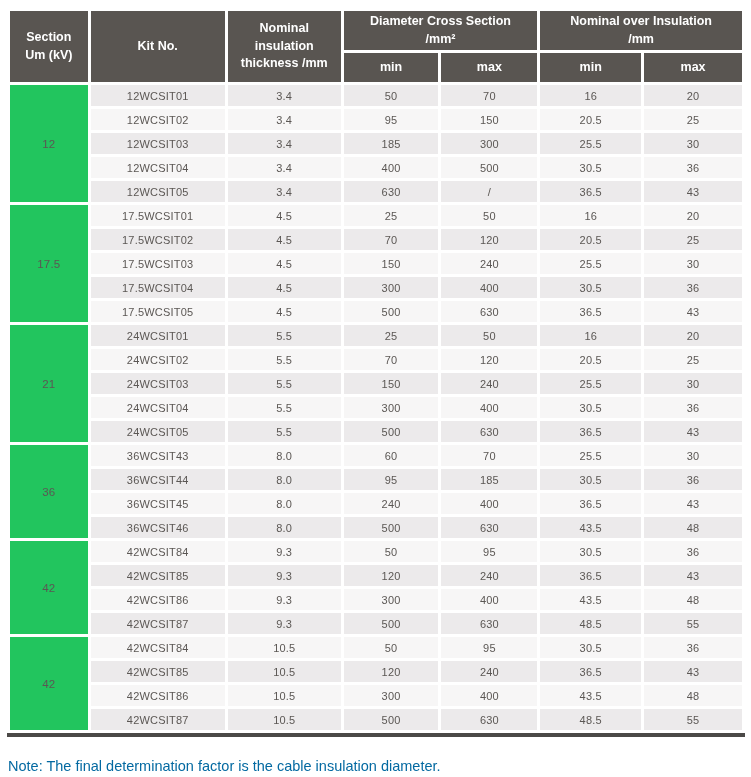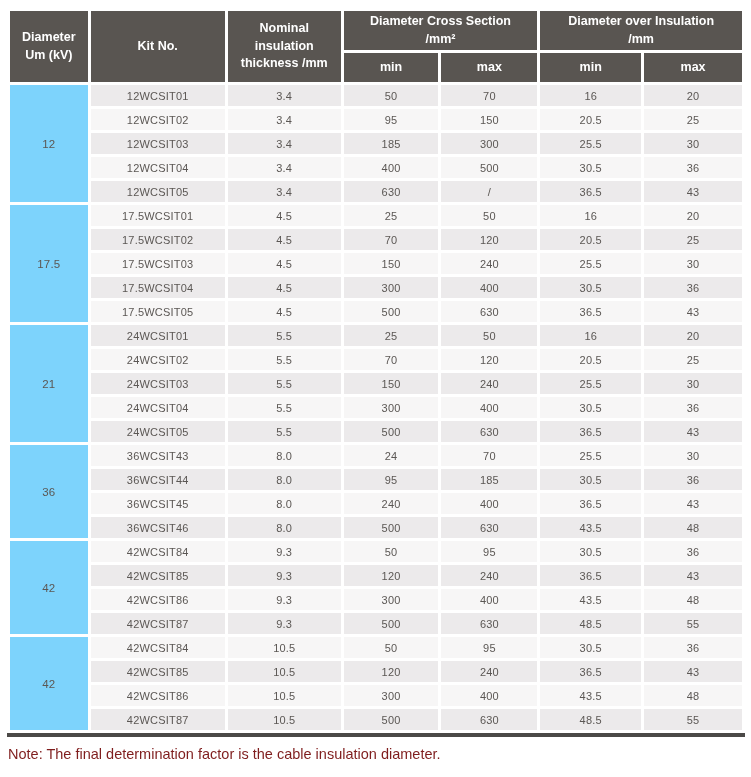--- a/index.html
+++ b/index.html
@@ -41,53 +41,53 @@
     color: #5b5754;
     text-align: center;
     vertical-align: middle;
     height: 21px;
     padding: 0 2px;
     letter-spacing: 0.2px;
   }
   tr.row-odd > td  { background: #eceaeb; }
   tr.row-even > td { background: #f7f6f6; }
   table.kit-table td.voltage-cell {
-    background: #7dd3fc;
+    background: #22c55e;
     font-size: 11.5px;
   }
   .note {
-    margin: 9px 0 0 1px;
+    margin: 21px 0 0 1px;
     font-size: 14.5px;
-    color: #7f1d1d;
+    color: #0369a1;
   }
 </style>
 </head>
 <body>
 
 <div class="page">
   <table class="kit-table">
     <colgroup>
       <col style="width:77px">
       <col style="width:133px">
       <col style="width:112px">
       <col style="width:94px">
       <col style="width:95px">
       <col style="width:100px">
       <col style="width:97px">
     </colgroup>
     <thead>
       <tr class="header-row-top">
-        <th rowspan="2">Diameter
+        <th rowspan="2">Section
 Um (kV)</th>
         <th rowspan="2">Kit No.</th>
         <th rowspan="2">Nominal insulation
 thickness /mm</th>
         <th colspan="2">Diameter Cross Section
 /mm²</th>
-        <th colspan="2">Diameter over Insulation
+        <th colspan="2">Nominal over Insulation
 /mm</th>
       </tr>
       <tr class="header-row-sub">
         <th>min</th>
         <th>max</th>
         <th>min</th>
         <th>max</th>
       </tr>
     </thead>
     <tbody id="table-body">
@@ -211,21 +211,21 @@
           <td>5.5</td>
           <td>500</td>
           <td>630</td>
           <td>36.5</td>
           <td>43</td>
         </tr>
         <tr class="row-even">
           <td rowspan="4" class="voltage-cell">36</td>
           <td>36WCSIT43</td>
           <td>8.0</td>
-          <td>24</td>
+          <td>60</td>
           <td>70</td>
           <td>25.5</td>
           <td>30</td>
         </tr>
         <tr class="row-odd">
           <td>36WCSIT44</td>
           <td>8.0</td>
           <td>95</td>
           <td>185</td>
           <td>30.5</td>

